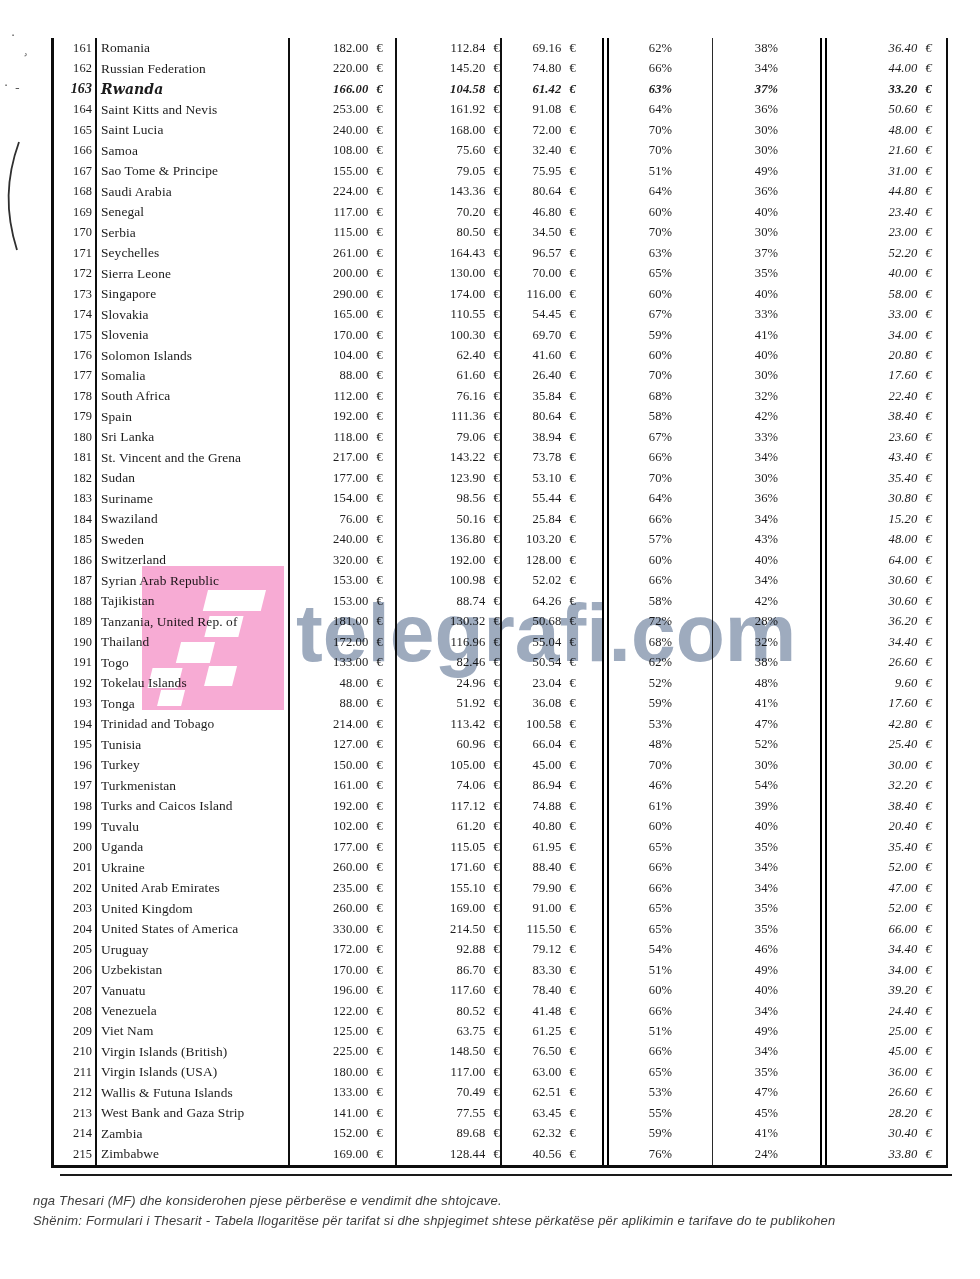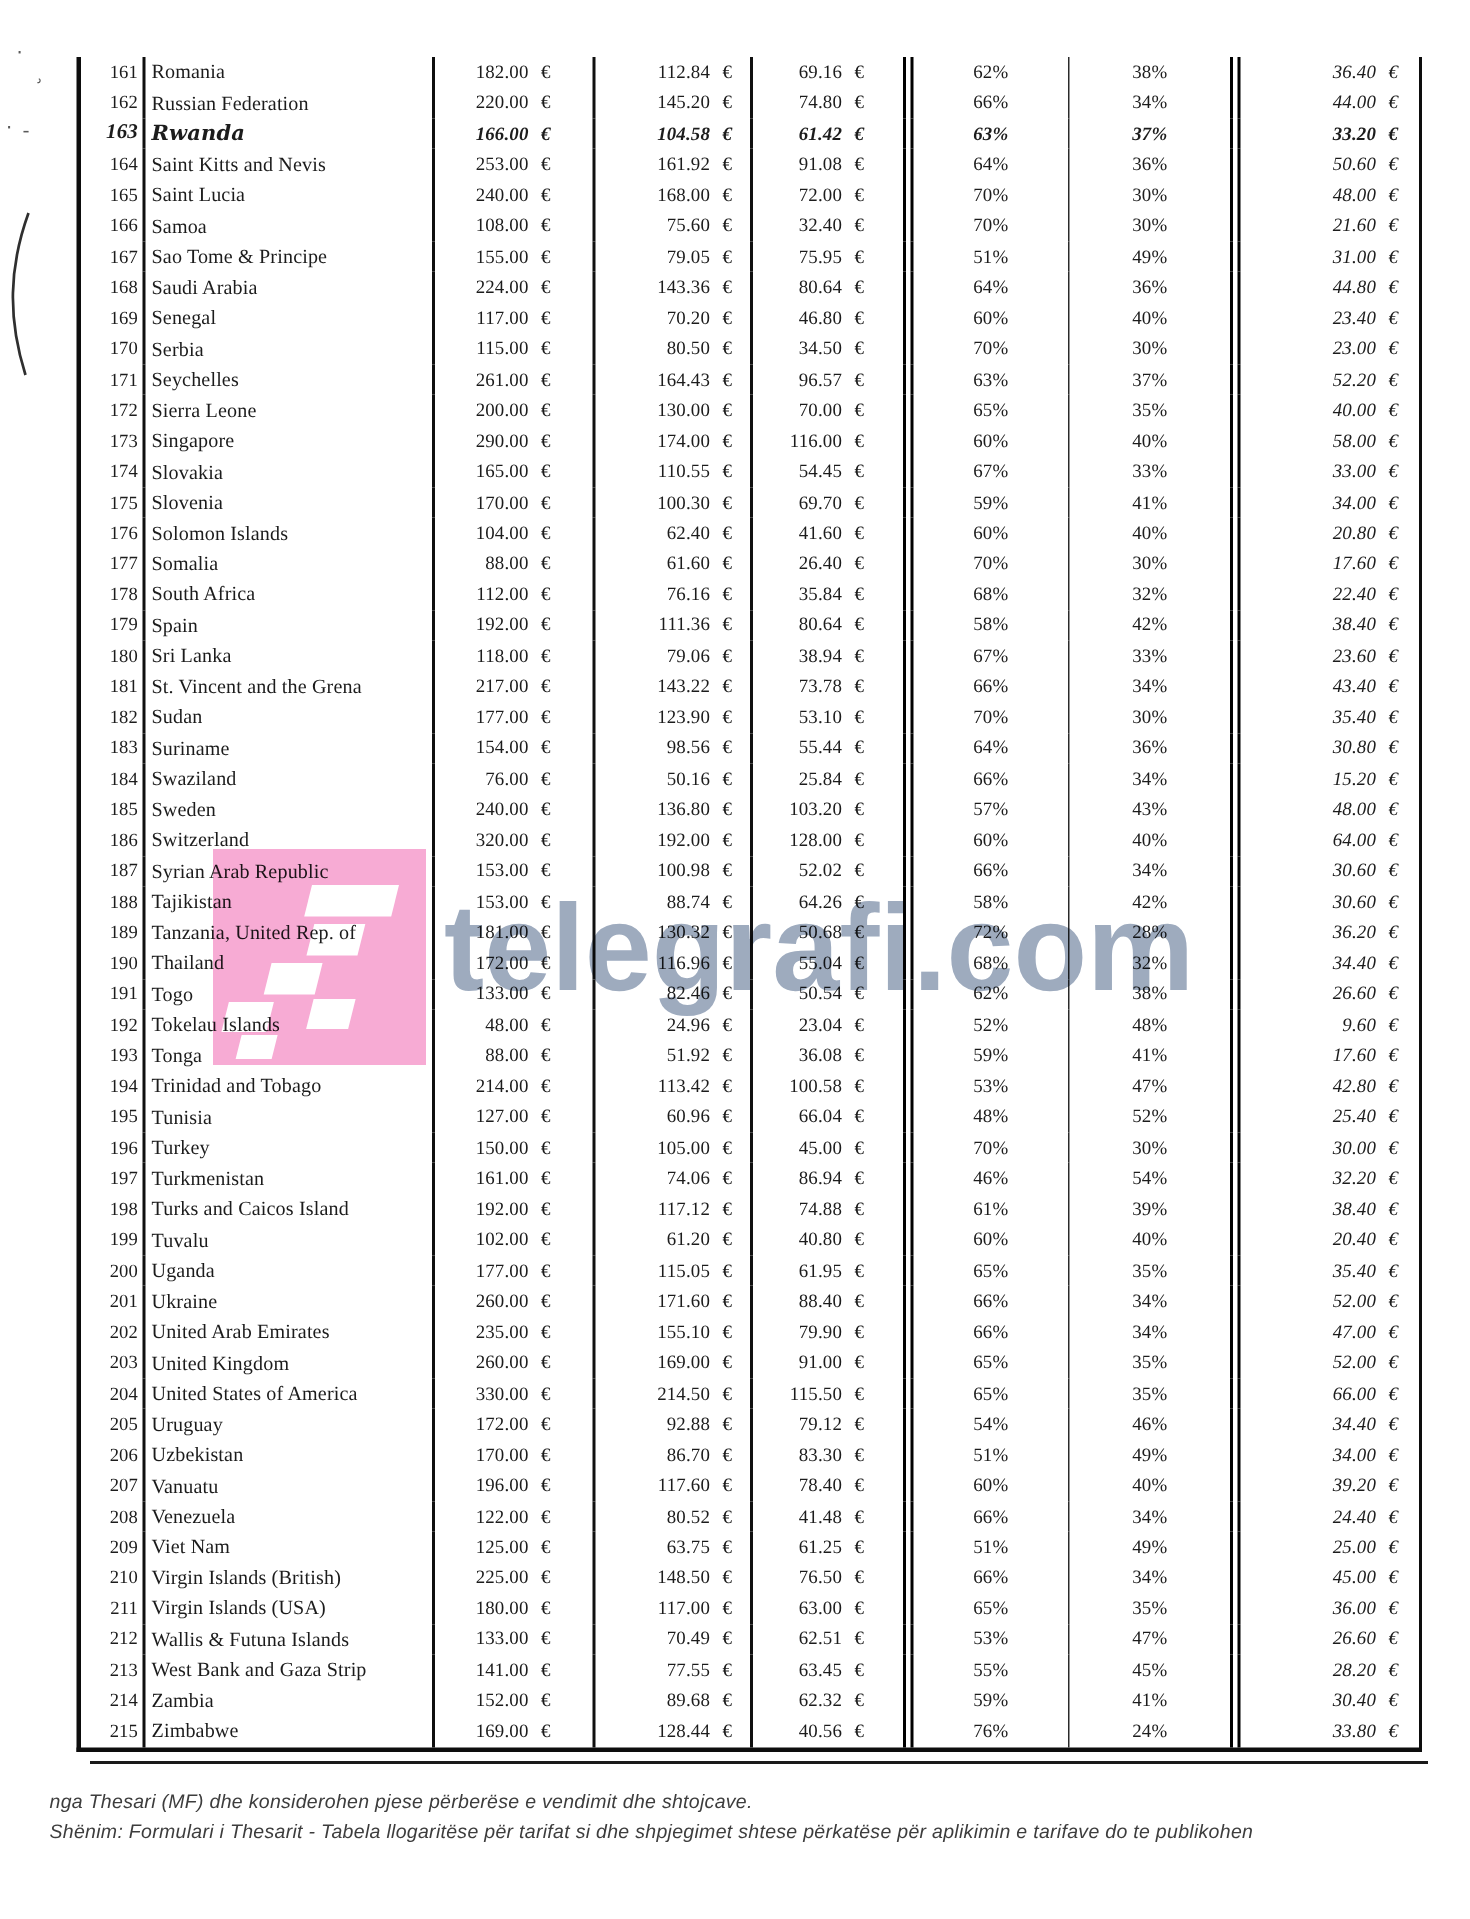--- a/index.html
+++ b/index.html
@@ -16,22 +16,22 @@
   }
   .t-row{
     display:grid;
     grid-template-columns:43px 193px 107px 105px 107px 104px 114px 119px;
     height:20.49px;align-items:center;
     font-size:12.6px;letter-spacing:.1px;
   }
   .t-row span{box-sizing:border-box;height:100%;display:flex;align-items:center;white-space:nowrap;overflow:hidden;}
   .c-num{justify-content:flex-end;padding-right:3px;border-right:2px solid #0f0f0f;font-size:12.4px;text-align:right;}
   .c-country{padding-left:4px;border-right:2px solid #0f0f0f;font-size:13.4px;}
-  .c-a1{justify-content:flex-end;padding-right:28px;border-right:2px solid #101010;word-spacing:5px;}
-  .c-a2{justify-content:flex-end;padding-right:12px;border-right:2px solid #101010;word-spacing:5px;}
+  .c-a1{justify-content:flex-end;padding-right:12px;border-right:2px solid #101010;word-spacing:5px;}
+  .c-a2{justify-content:flex-end;padding-right:0;border-right:2px solid #101010;word-spacing:5px;}
   .c-a3{justify-content:flex-end;padding-right:26px;border-right:7px double #000;word-spacing:5px;}
   .c-p1{justify-content:center;border-right:1.4px solid #2a2a2a;}
   .c-p2{justify-content:center;border-right:7px double #000;}
   .c-a4{justify-content:flex-end;padding-right:14px;word-spacing:5px;font-style:italic;}
   .row-special{font-style:italic;font-weight:700;}
   .row-special .c-country{font-size:14px;font-family:"DejaVu Serif",serif;}
   .row-special .c-num{font-size:14px;}
   
   .bottom-rule{position:absolute;left:60px;top:1174px;width:892px;height:1.6px;background:#1a1a1a;}
   

